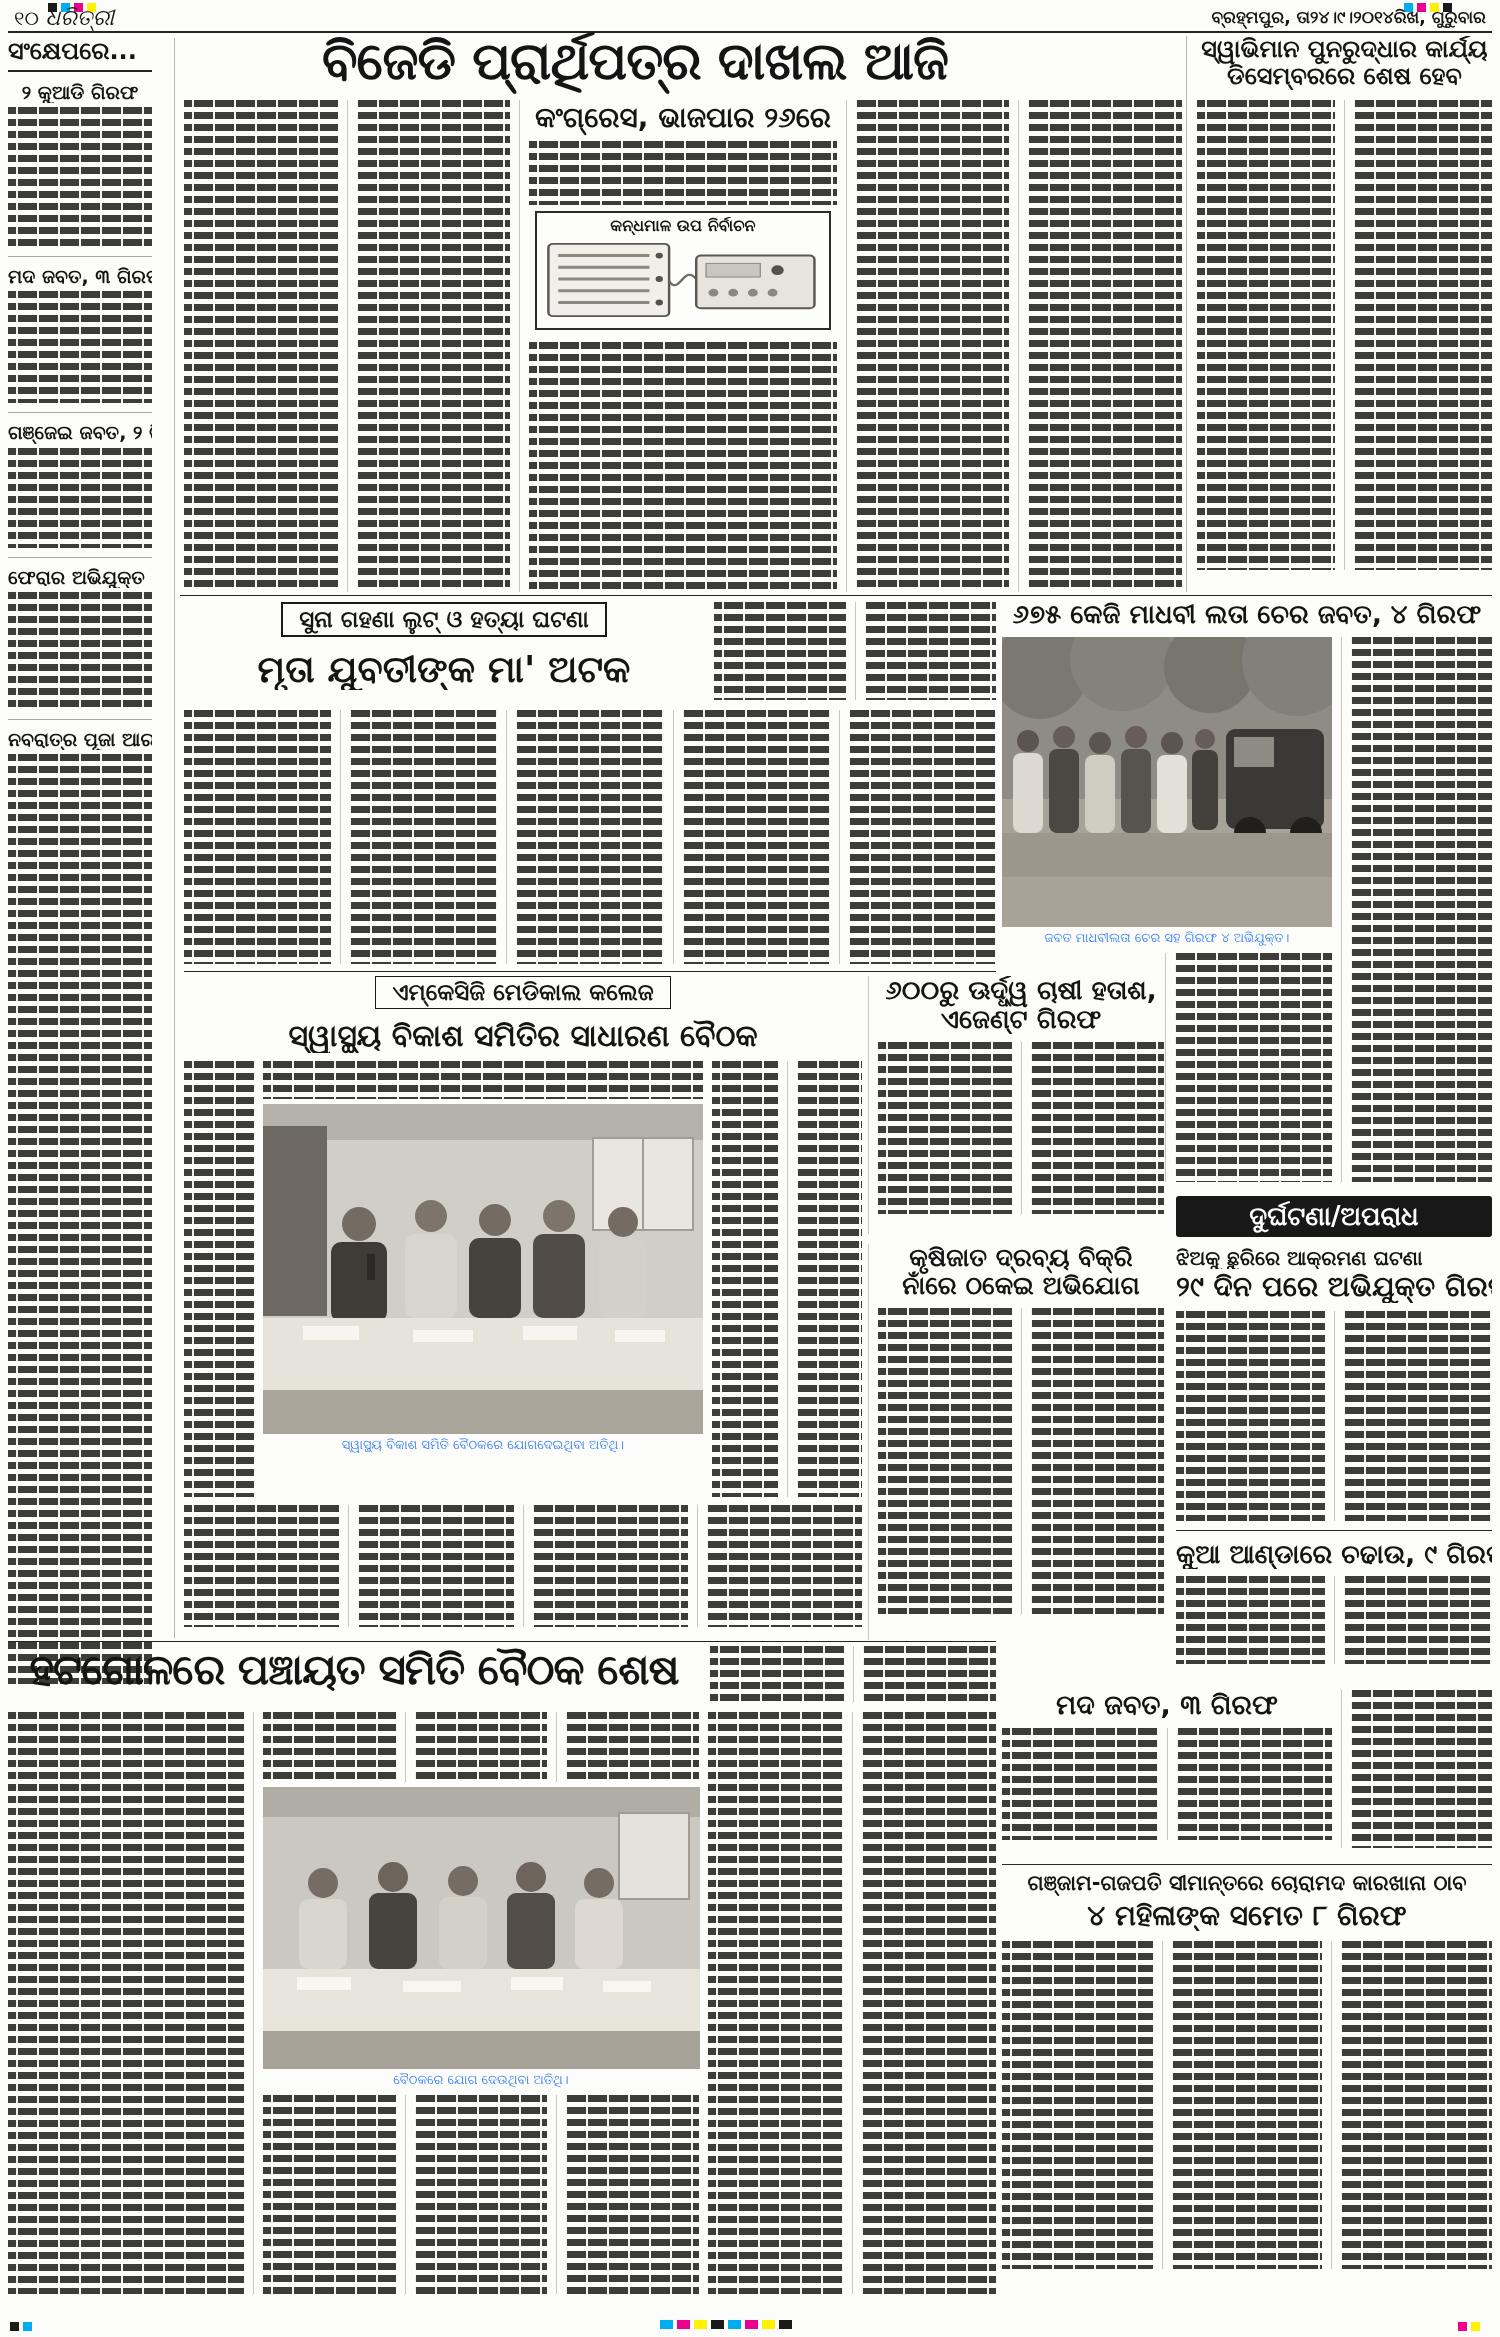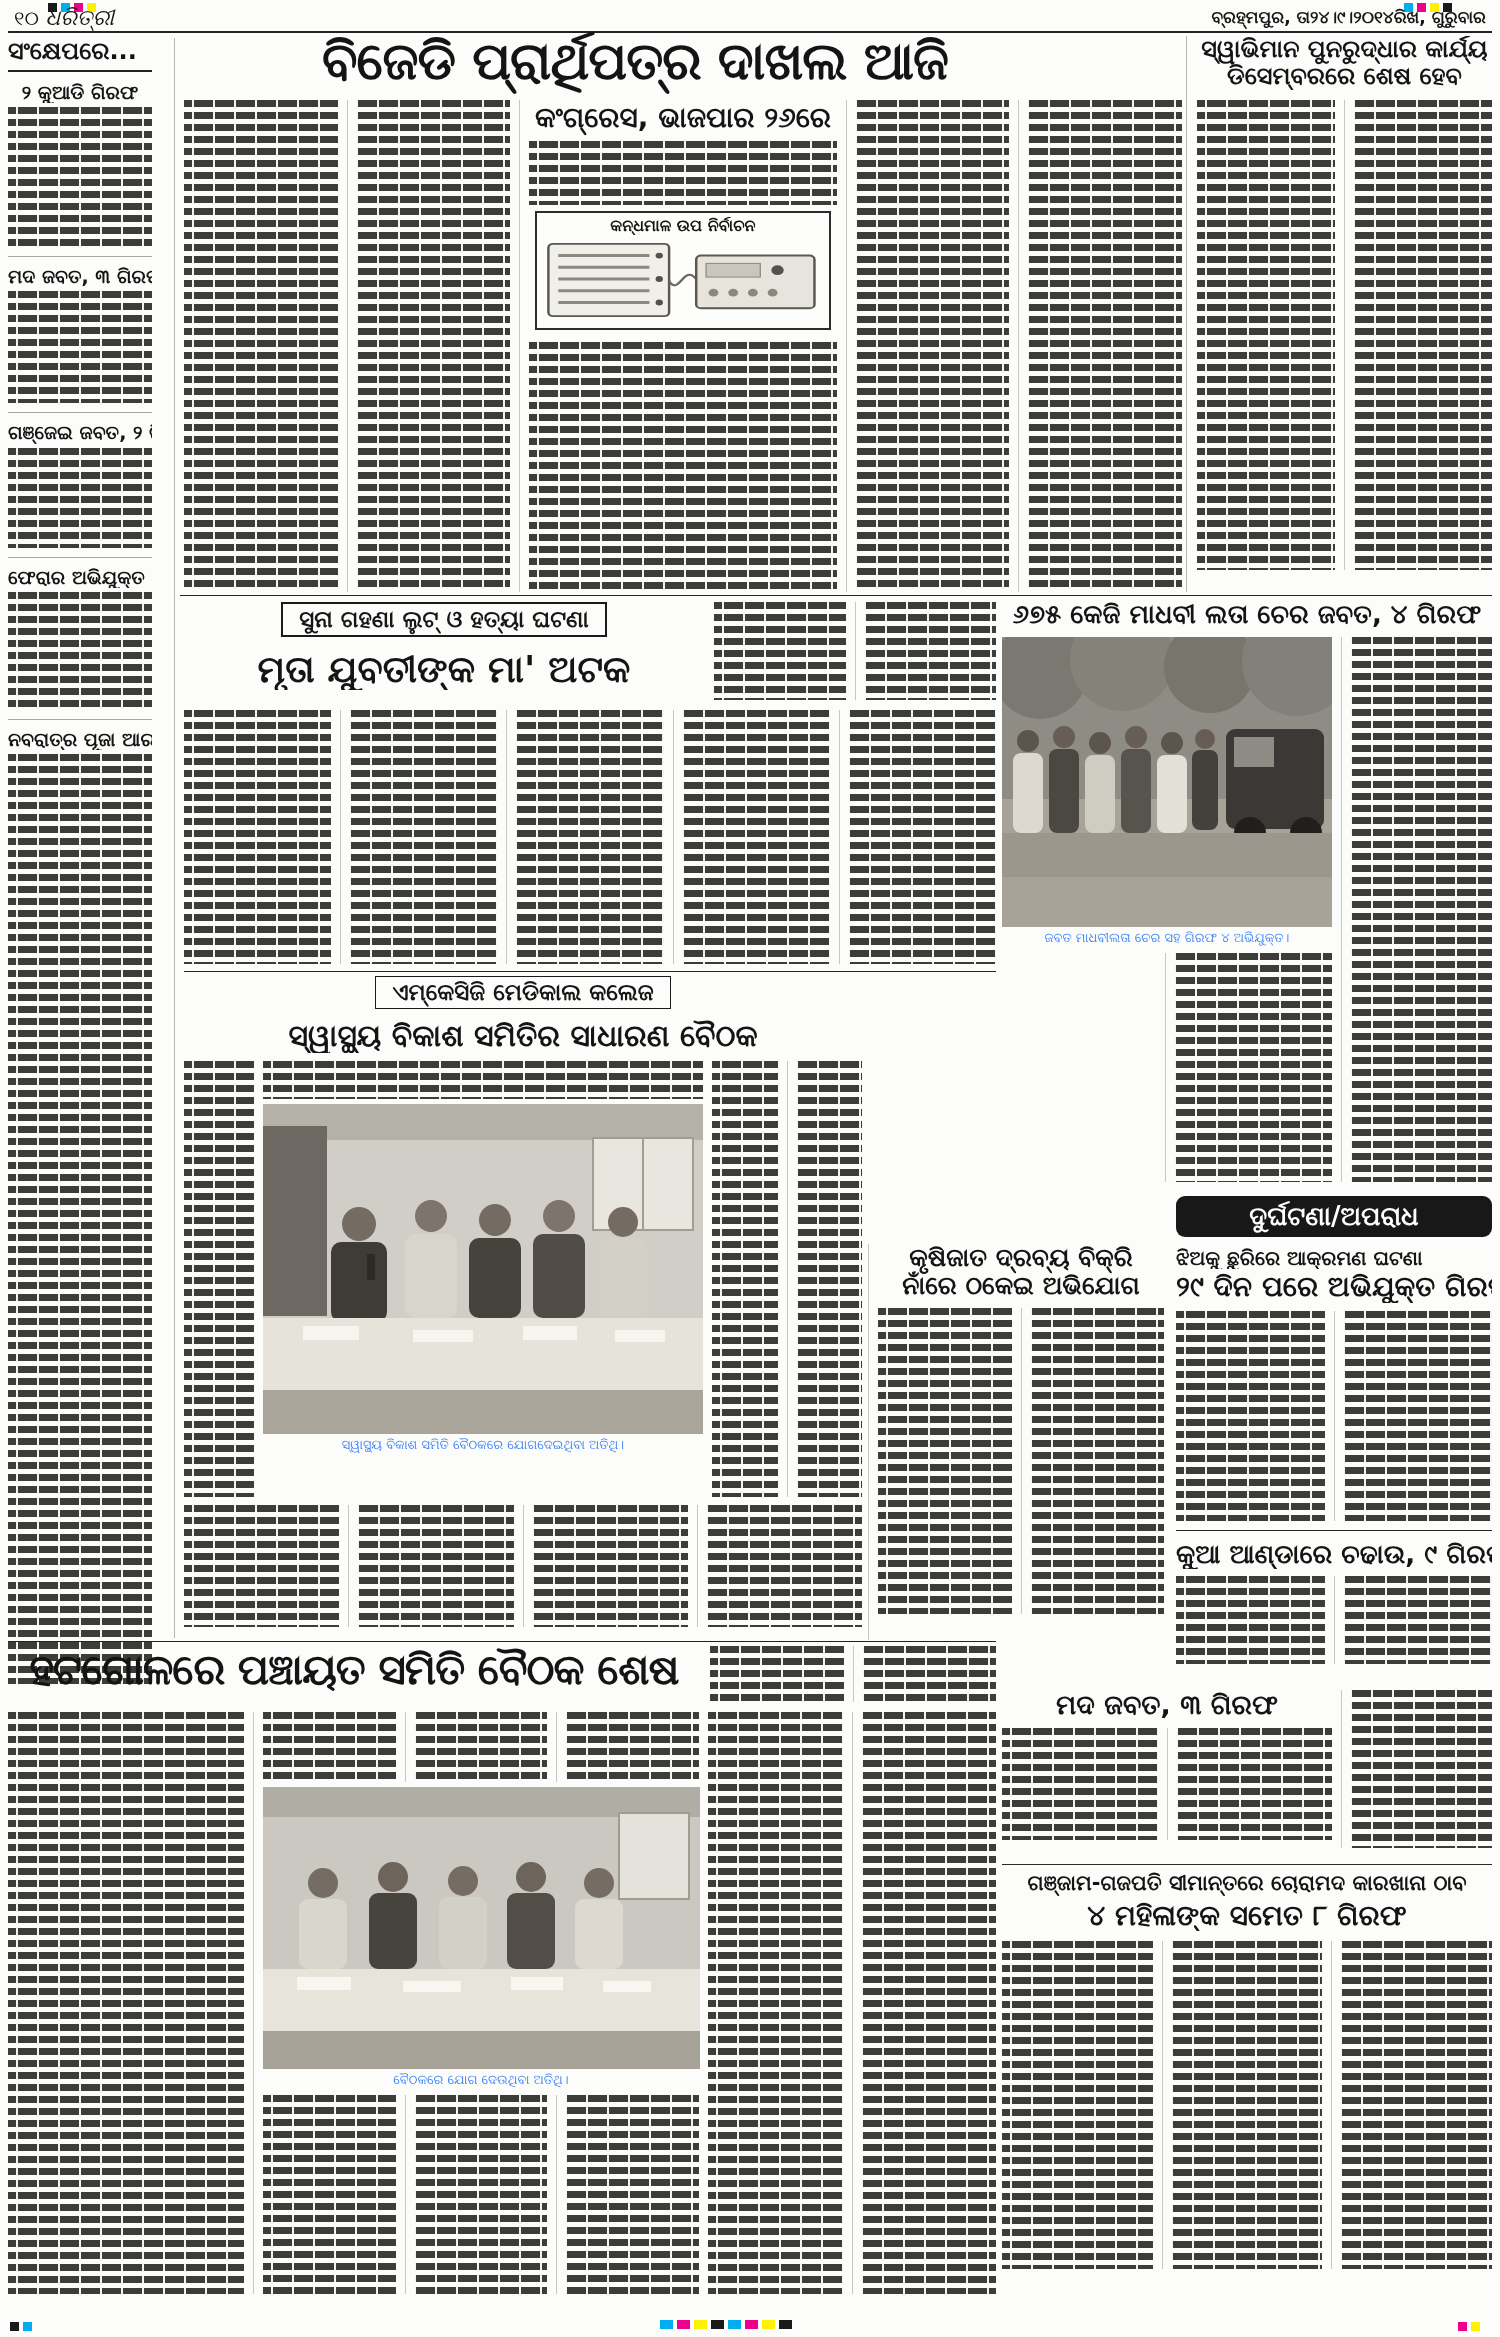--- a/index.html
+++ b/index.html
@@ -19,21 +19,21 @@
       repeating-linear-gradient(180deg, #3c3c39 0 7px, rgba(0,0,0,0) 7px 12px);
     background-clip:content-box;
   }
   .cols{display:flex;align-items:stretch}
   .cols>.col{flex:1;min-width:0}
   .cols>.col+.col{border-left:1px solid #c8c6bf;margin-left:9px;padding-left:9px}
   .caption{font-size:13px;text-align:center;padding:3px 2px;color:#3b82f6;font-weight:500}
   .sep{height:1px;background:#a9a7a1;margin:9px 0}
   .rule{background:#232323}
   .kickerbox{display:inline-block;border:2px solid #1a1a1a;padding:2px 16px;font-weight:bold}
-  .banner{background:#181818;color:#fff;text-align:center;font-weight:bold;padding:5px 12px;border-radius:9px}
+  .banner{background:#181818;color:#fff;text-align:center;font-weight:bold;padding:5px 12px;border-radius:3px}
   .regrow{display:flex;gap:4px}
   .regrow span{width:9px;height:9px;display:inline-block}
   .brief-h{font-size:19px;margin:2px 0 4px}
   .infobox{border:2px solid #2c2c2c;margin:6px 6px;padding:4px 4px 6px;background:#fdfdfb}
   svg{display:block}
 </style>
 </head>
 <body>
 
 <div id="paper">
@@ -246,20 +246,27 @@
       </div>
     </div>
     <div class="cols" style="height:122px;margin-top:8px">
       <div class="col textsim"></div>
       <div class="col textsim"></div>
       <div class="col textsim"></div>
       <div class="col textsim"></div>
     </div>
   </div>
 
+  <div class="abs" style="left:868px;top:976px;width:296px;height:258px;border-left:1px solid #c8c6bf;padding-left:9px">
+    <div class="hl" style="font-size:26px;max-height:66px">୬୦୦ରୁ ଊର୍ଦ୍ଧ୍ୱ ଚାଷୀ ହତାଶ, ଏଜେଣ୍ଟ ଗିରଫ</div>
+    <div class="cols" style="height:172px;margin-top:8px">
+      <div class="col textsim"></div>
+      <div class="col textsim"></div>
+    </div>
+  </div>
 
   <div class="abs" style="left:868px;top:1244px;width:296px;height:396px;border-left:1px solid #c8c6bf;padding-left:9px">
     <div class="hl" style="font-size:25px;max-height:64px">କୃଷିଜାତ ଦ୍ରବ୍ୟ ବିକ୍ରି ନାଁରେ ଠକେଇ ଅଭିଯୋଗ</div>
     <div class="cols" style="height:306px;margin-top:8px">
       <div class="col textsim"></div>
       <div class="col textsim"></div>
     </div>
   </div>
 
   <div class="abs" style="left:1176px;top:1196px;width:316px">

